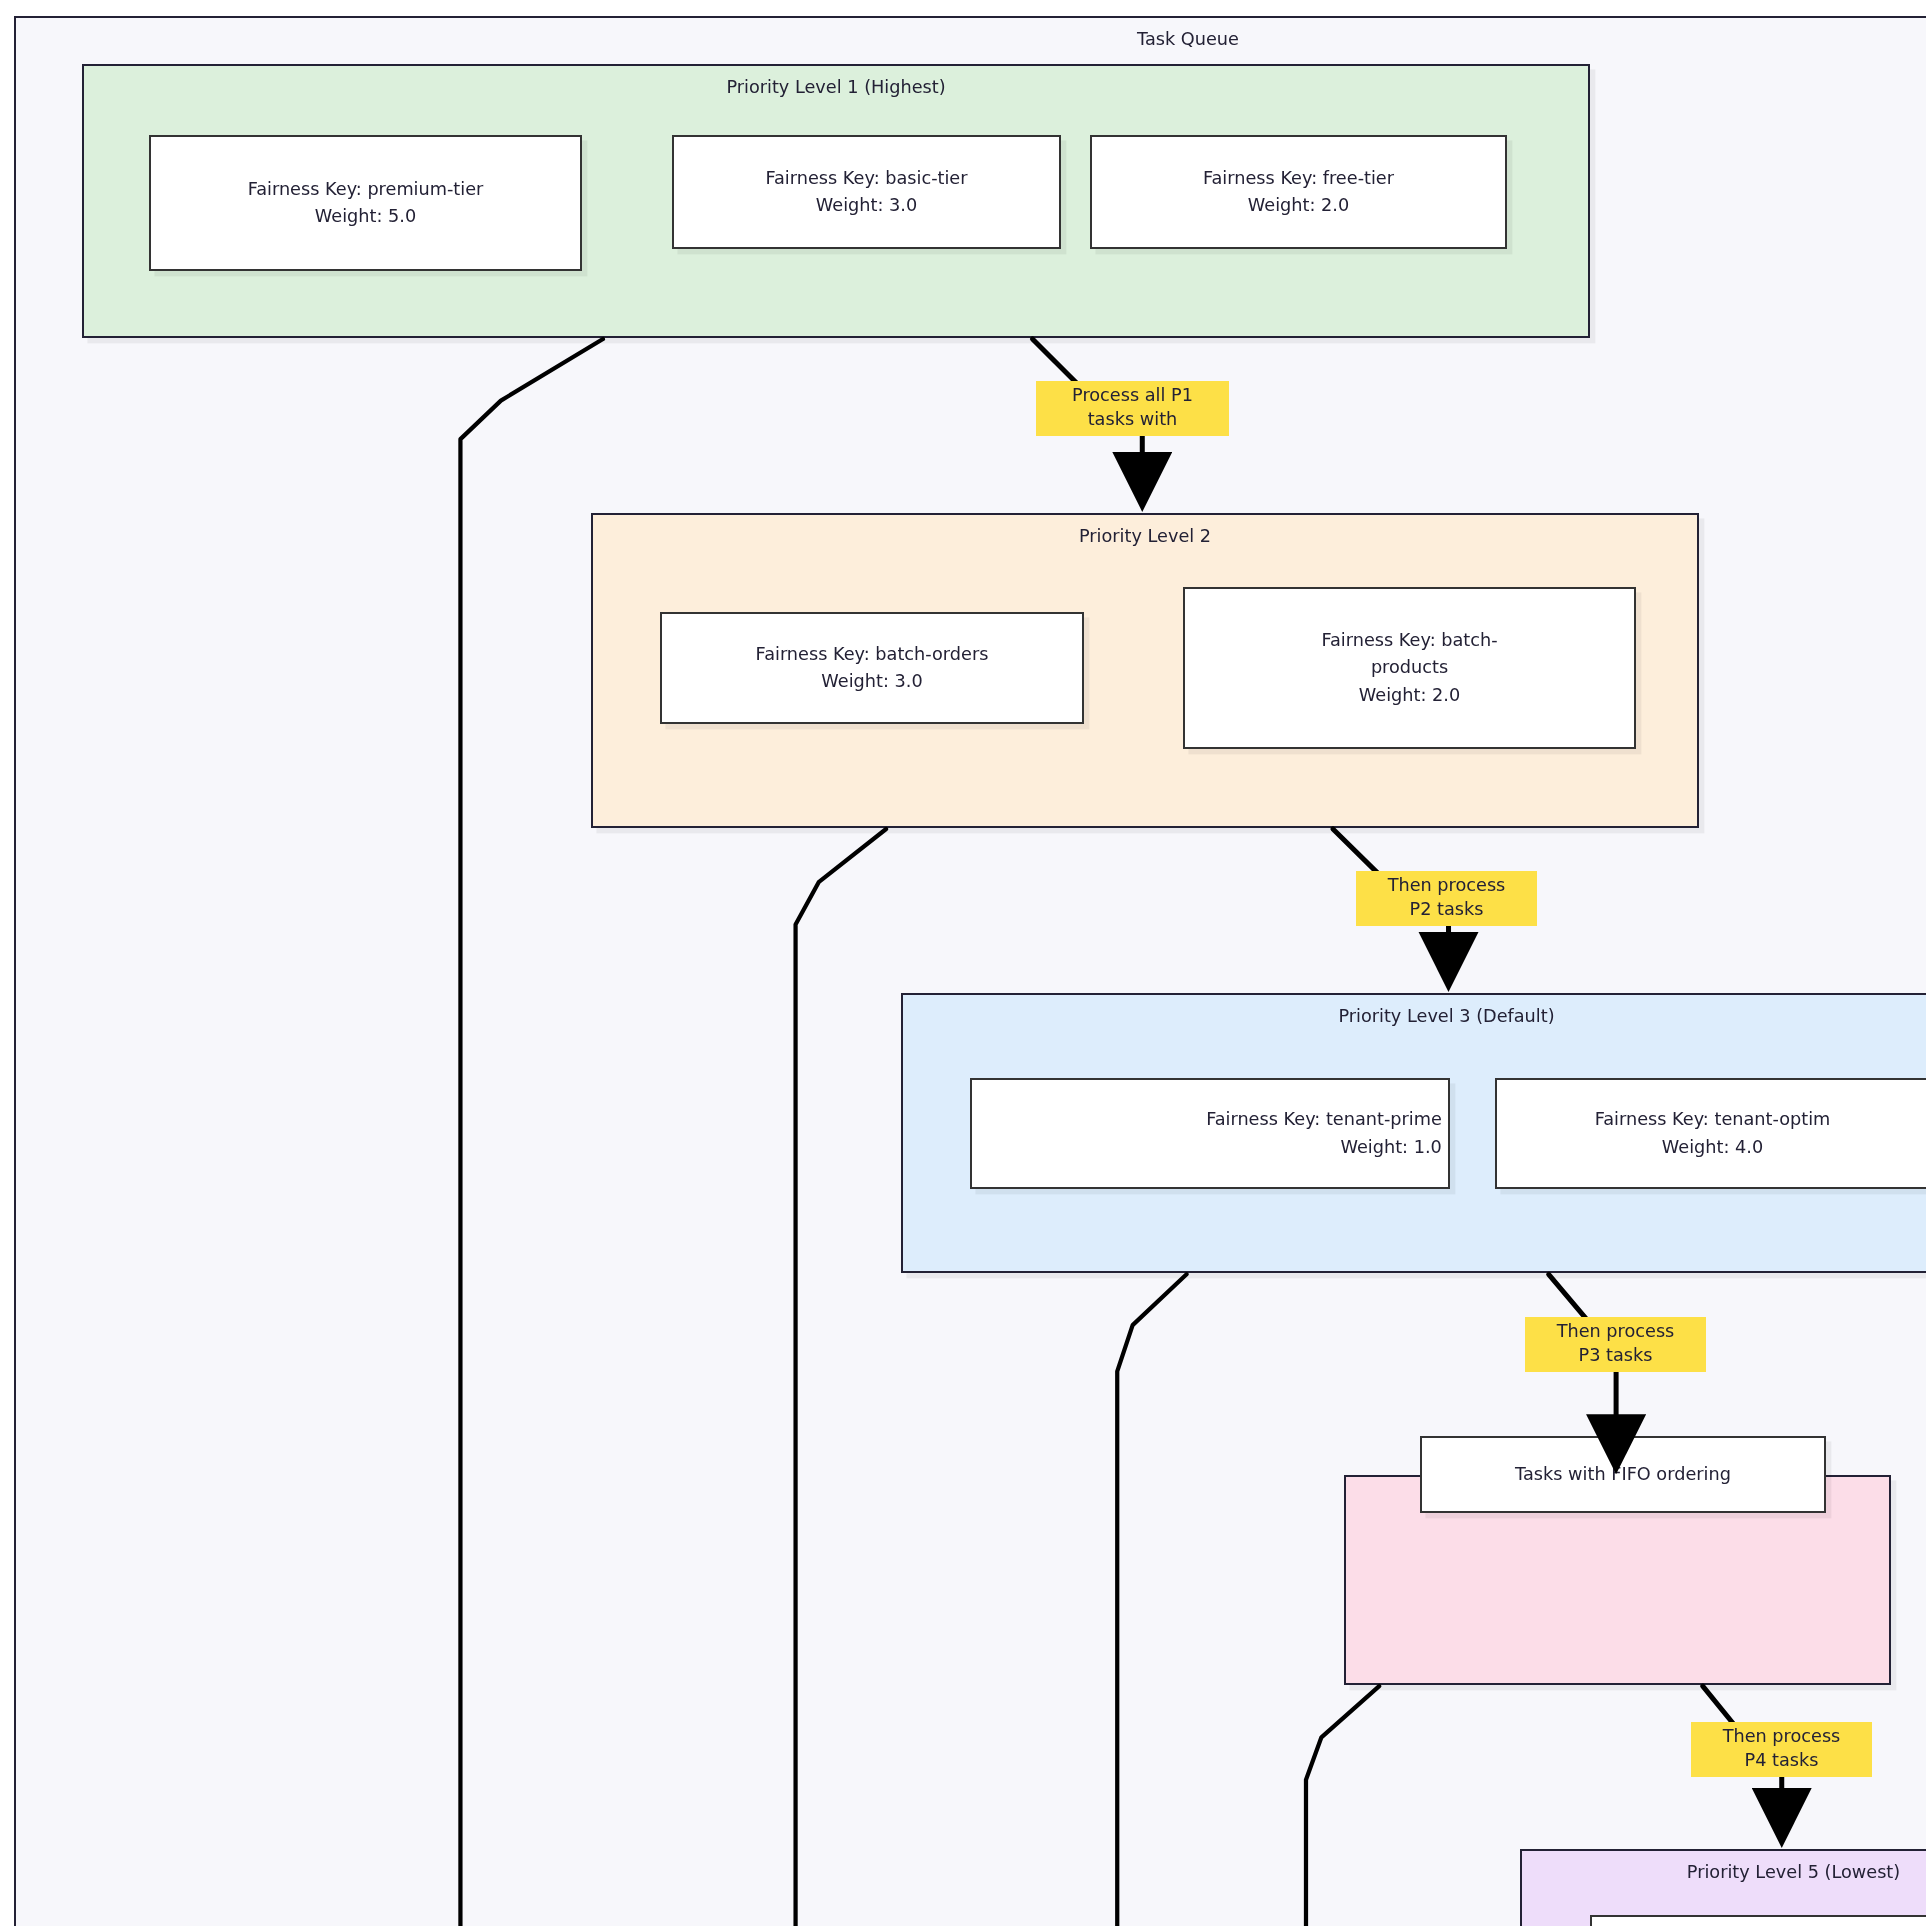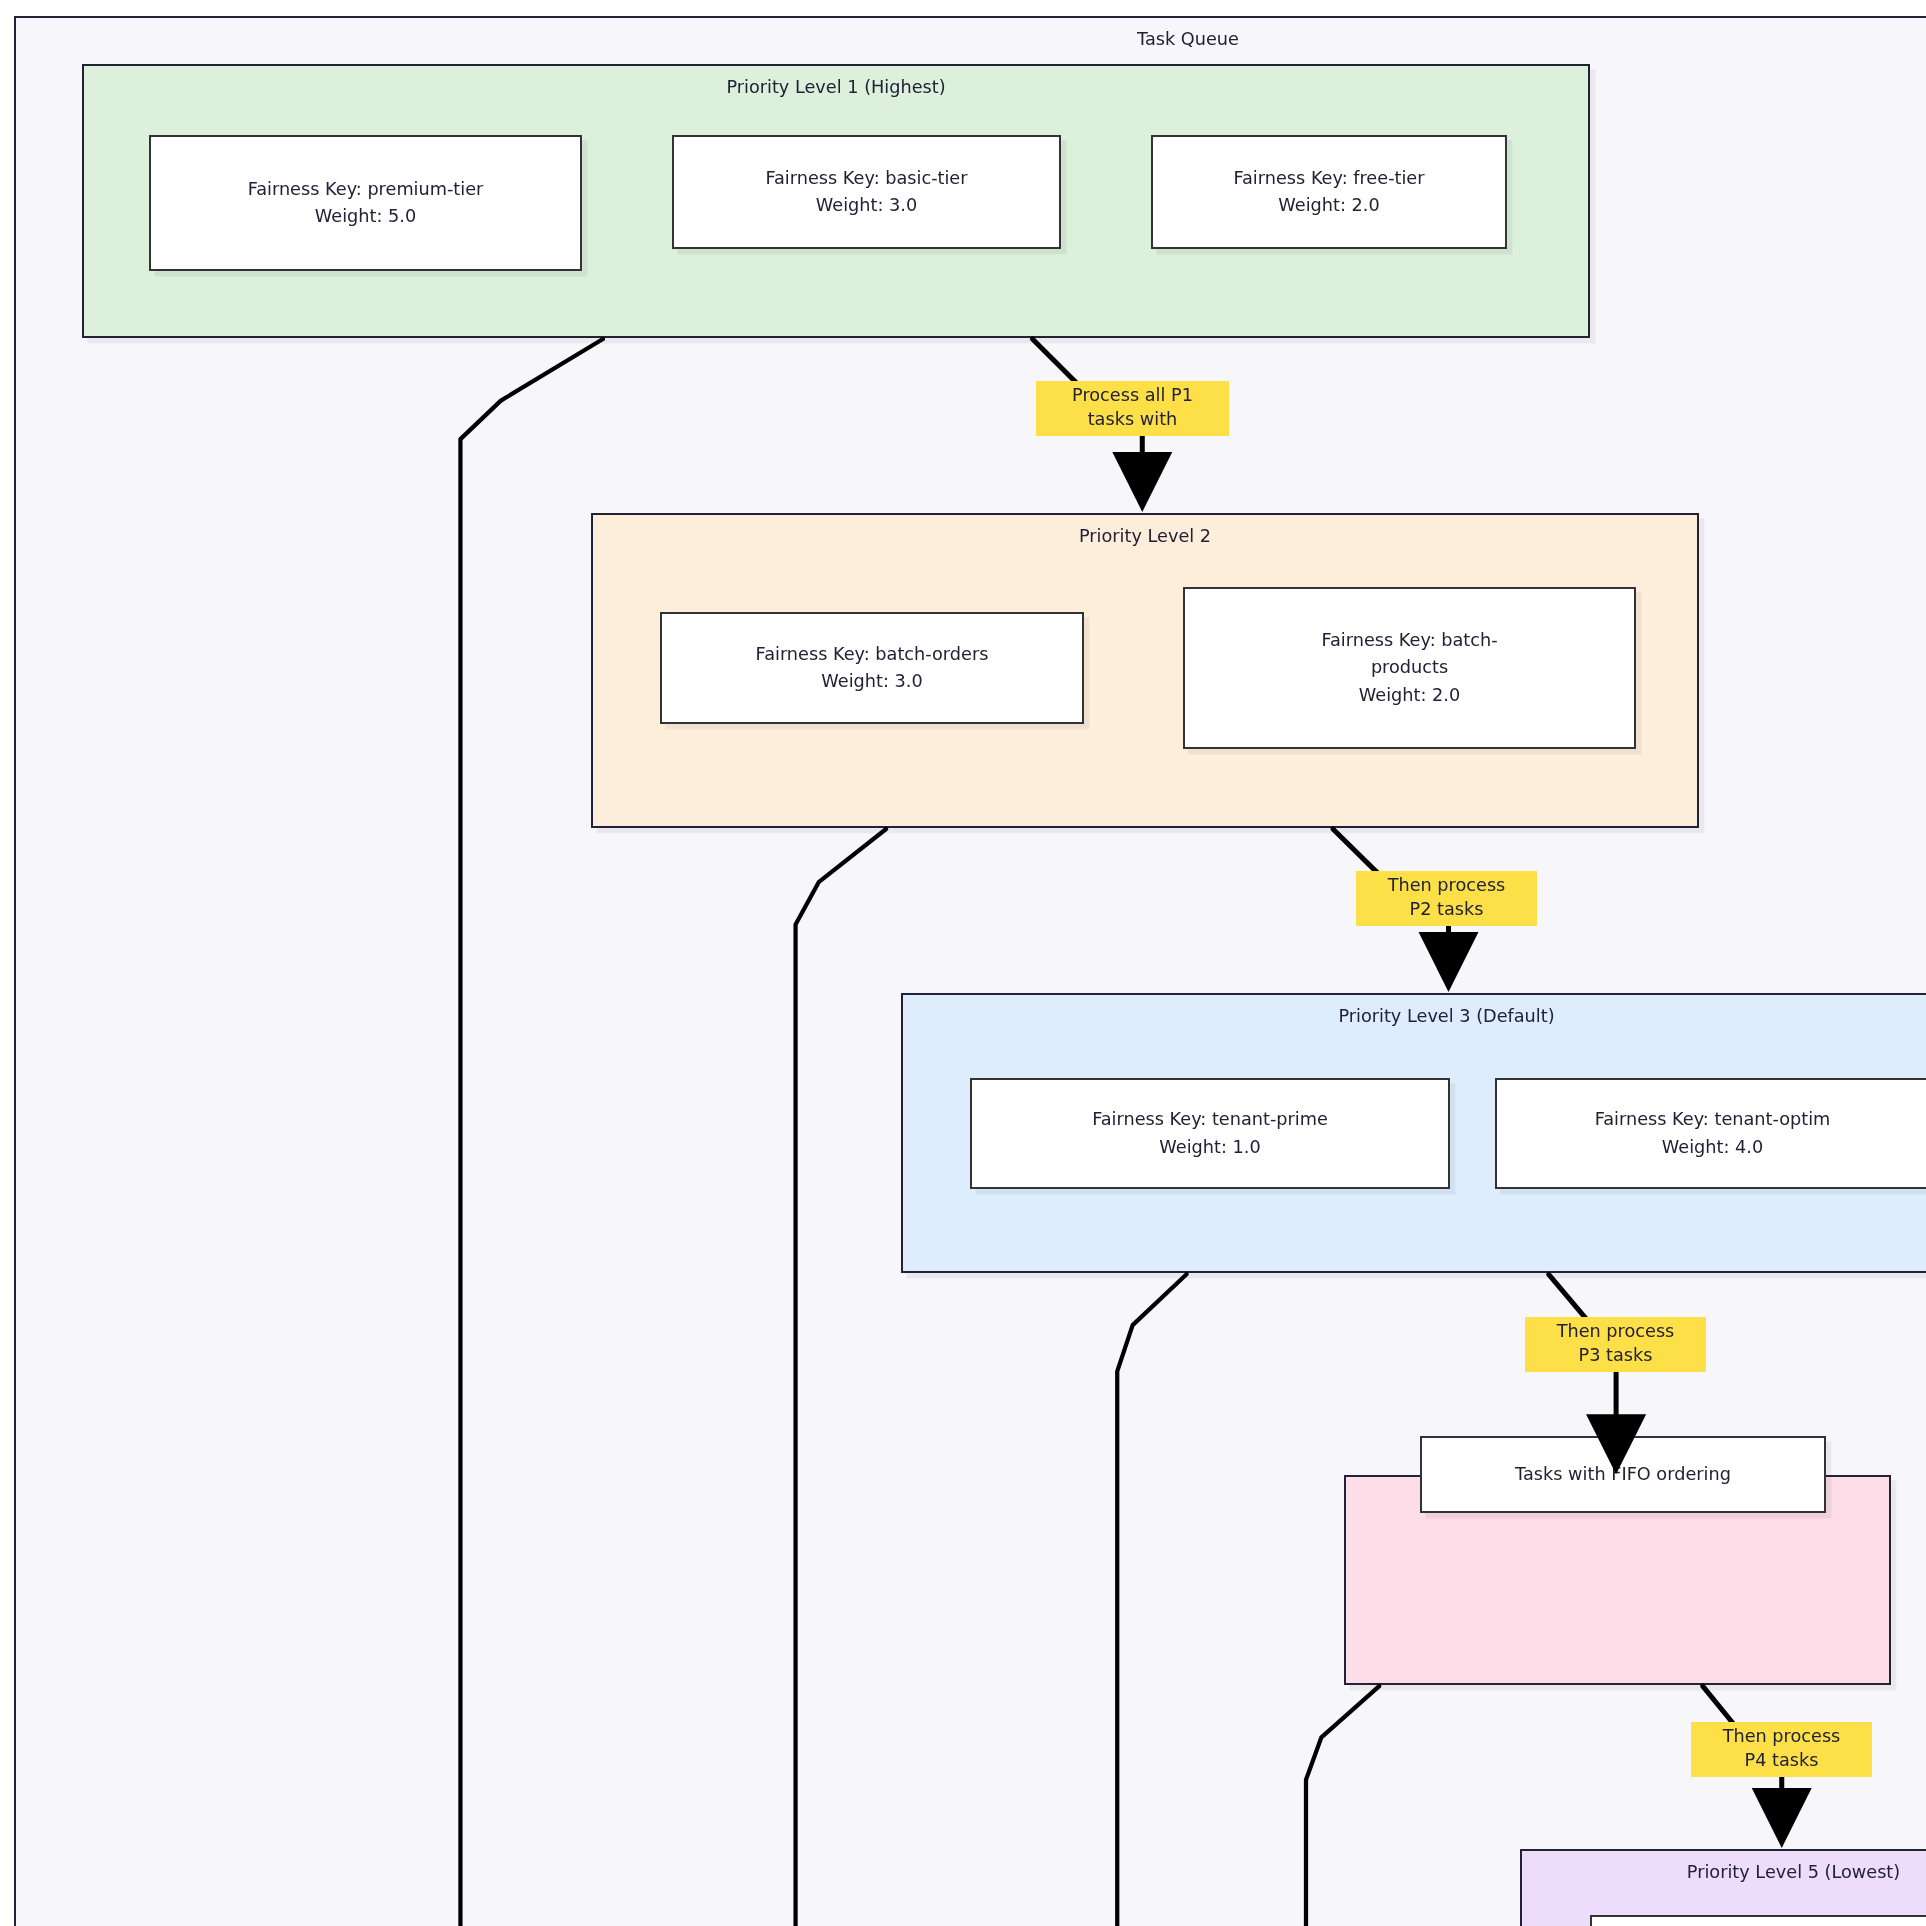--- a/index.html
+++ b/index.html
@@ -93,42 +93,42 @@
     <div class="cluster-title" style="top:10.8px;">Priority Level 1 (Highest)</div>
   </div>
   <div class="leaf" style="left:149px; top:135px; width:433px; height:136px;">
     <span class="ln">Fairness Key: premium-tier</span>
     <span class="ln">Weight: 5.0</span>
   </div>
   <div class="leaf" style="left:672px; top:135px; width:389px; height:114px;">
     <span class="ln">Fairness Key: basic-tier</span>
     <span class="ln">Weight: 3.0</span>
   </div>
-  <div class="leaf" style="left:1151px; top:135px; width:356px; height:114px;">
+  <div class="leaf" style="left:1090px; top:135px; width:417px; height:114px;">
     <span class="ln">Fairness Key: free-tier</span>
     <span class="ln">Weight: 2.0</span>
   </div>
 
   <div class="box" id="p2" style="left:591px; top:513px; width:1108px; height:315px;">
     <div class="cluster-title" style="top:10.8px;">Priority Level 2</div>
   </div>
   <div class="leaf" style="left:660px; top:612px; width:424px; height:112px;">
     <span class="ln">Fairness Key: batch-orders</span>
     <span class="ln">Weight: 3.0</span>
   </div>
   <div class="leaf" style="left:1183px; top:587px; width:453px; height:162px;">
     <span class="ln">Fairness Key: batch-</span>
     <span class="ln">products</span>
     <span class="ln">Weight: 2.0</span>
   </div>
 
   <div class="box" id="p3" style="left:901px; top:993px; width:1091px; height:280px;">
     <div class="cluster-title" style="top:10.8px;">Priority Level 3 (Default)</div>
   </div>
-  <div class="leaf" style="left:970px; top:1078px; width:480px; height:111px;">
+  <div class="leaf" style="left:970px; top:1078px; width:480px; height:111px;align-items:flex-end;">
     <span class="ln">Fairness Key: tenant-prime</span>
     <span class="ln">Weight: 1.0</span>
   </div>
   <div class="leaf" style="left:1495px; top:1078px; width:435px; height:111px;">
     <span class="ln">Fairness Key: tenant-optim</span>
     <span class="ln">Weight: 4.0</span>
   </div>
 
   <div class="box" id="p4" style="left:1344px; top:1475px; width:547px; height:210px;">
     <div class="cluster-title" style="top:10.8px;">Priority Level 4</div>

